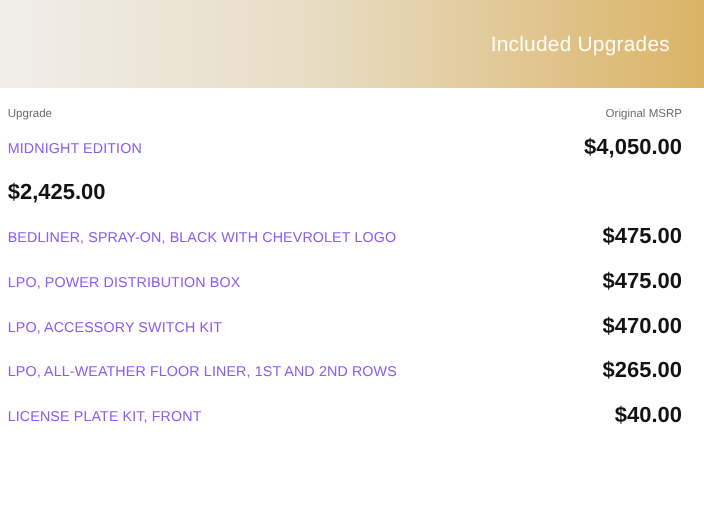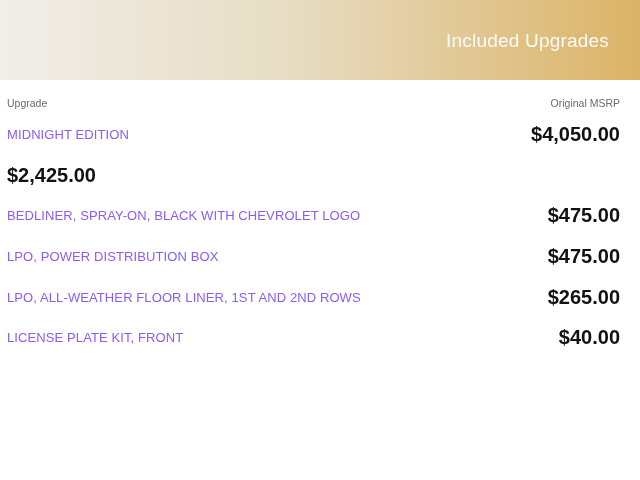--- a/index.html
+++ b/index.html
@@ -114,20 +114,24 @@
       <div class="row">
         <div class="row-name">BEDLINER, SPRAY-ON, BLACK WITH CHEVROLET LOGO</div>
         <div class="row-price">$475.00</div>
       </div>
 
       <div class="row">
         <div class="row-name">LPO, POWER DISTRIBUTION BOX</div>
         <div class="row-price">$475.00</div>
       </div>
 
+      <div class="row">
+        <div class="row-name">LPO, ACCESSORY SWITCH KIT</div>
+        <div class="row-price">$470.00</div>
+      </div>
 
       <div class="row">
         <div class="row-name">LPO, ALL-WEATHER FLOOR LINER, 1ST AND 2ND ROWS</div>
         <div class="row-price">$265.00</div>
       </div>
 
       <div class="row">
         <div class="row-name">LICENSE PLATE KIT, FRONT</div>
         <div class="row-price">$40.00</div>
       </div>

